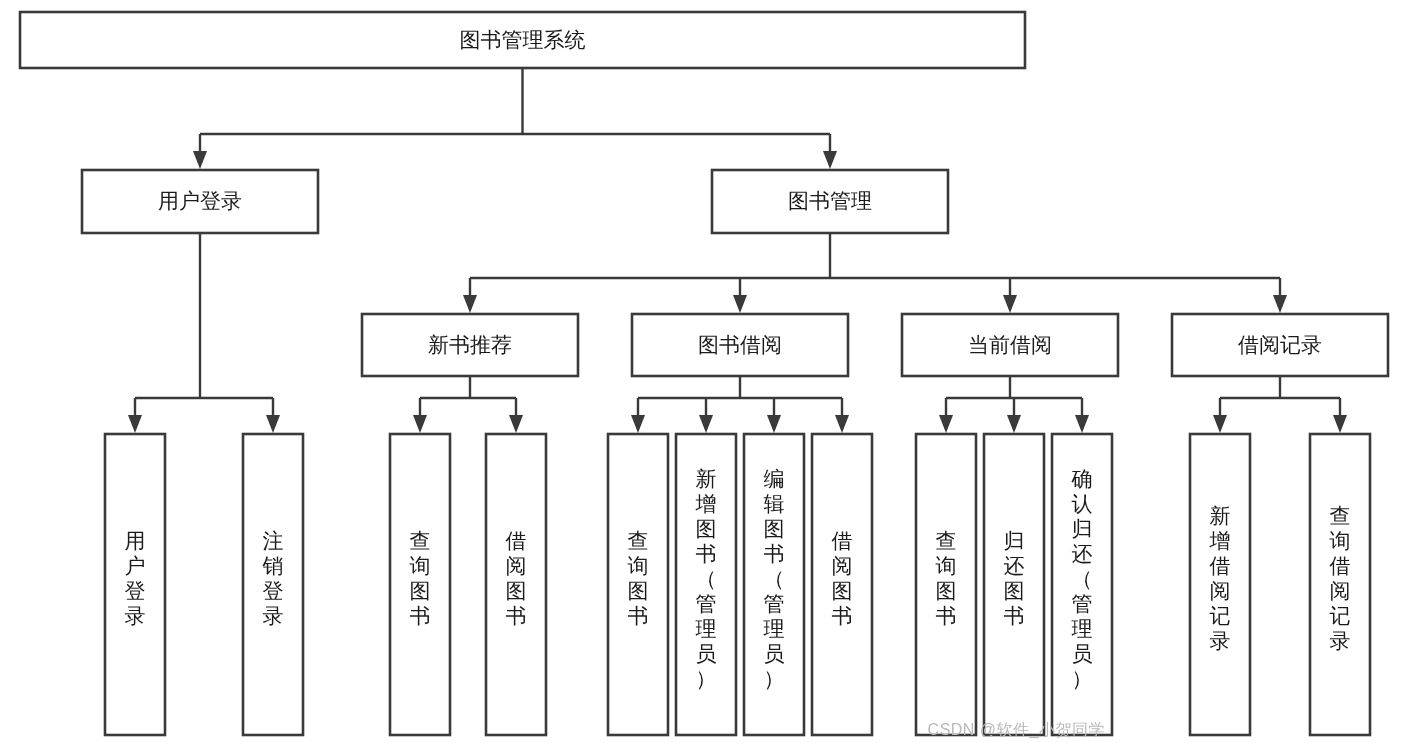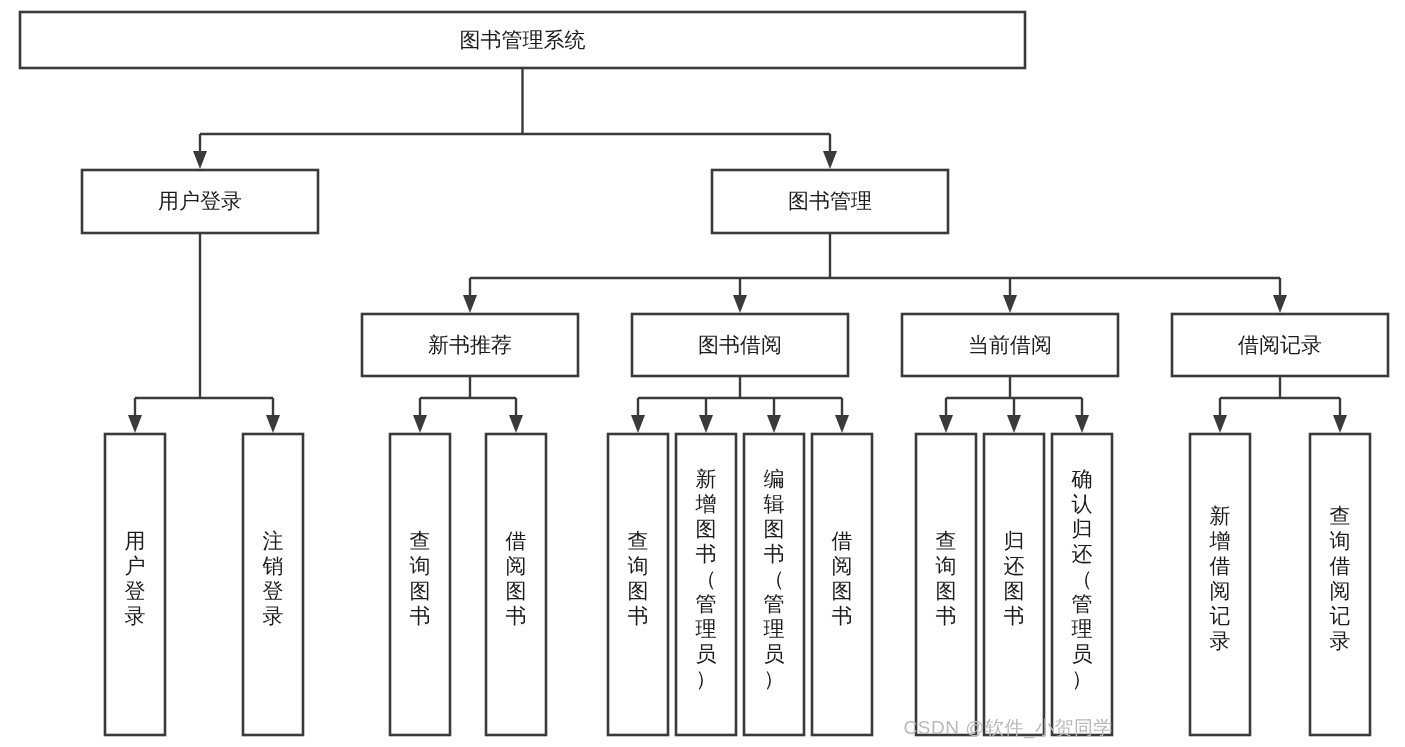--- a/index.html
+++ b/index.html
@@ -10,21 +10,20 @@
   body {
     width: 1405px;
     height: 747px;
     font-family: "Liberation Sans", "DejaVu Sans", sans-serif;
     overflow: hidden;
   }
   #diagram-root {
     position: relative;
     width: 1119px;
     height: 747px;
-    padding-left: 8px;
   }
   svg#tree-svg {
     position: absolute;
     top: 0;
     left: 0;
     width: 1405px;
     height: 747px;
   }
   .node-box {
     fill: #ffffff;
@@ -51,21 +50,21 @@
     fill: #1b1b1b;
     font-family: "Liberation Sans", "DejaVu Sans", sans-serif;
     font-size: 21px;
     text-anchor: middle;
   }
   .watermark {
     position: absolute;
     right: 14px;
     bottom: 6px;
     font-family: "Liberation Sans", "DejaVu Sans", sans-serif;
-    font-size: 19px;
+    font-size: 16px;
     color: #b9b9b9;
     letter-spacing: 0.5px;
     white-space: nowrap;
     pointer-events: none;
   }
 </style>
 </head>
 <body>
 
 <div id="diagram-root">

